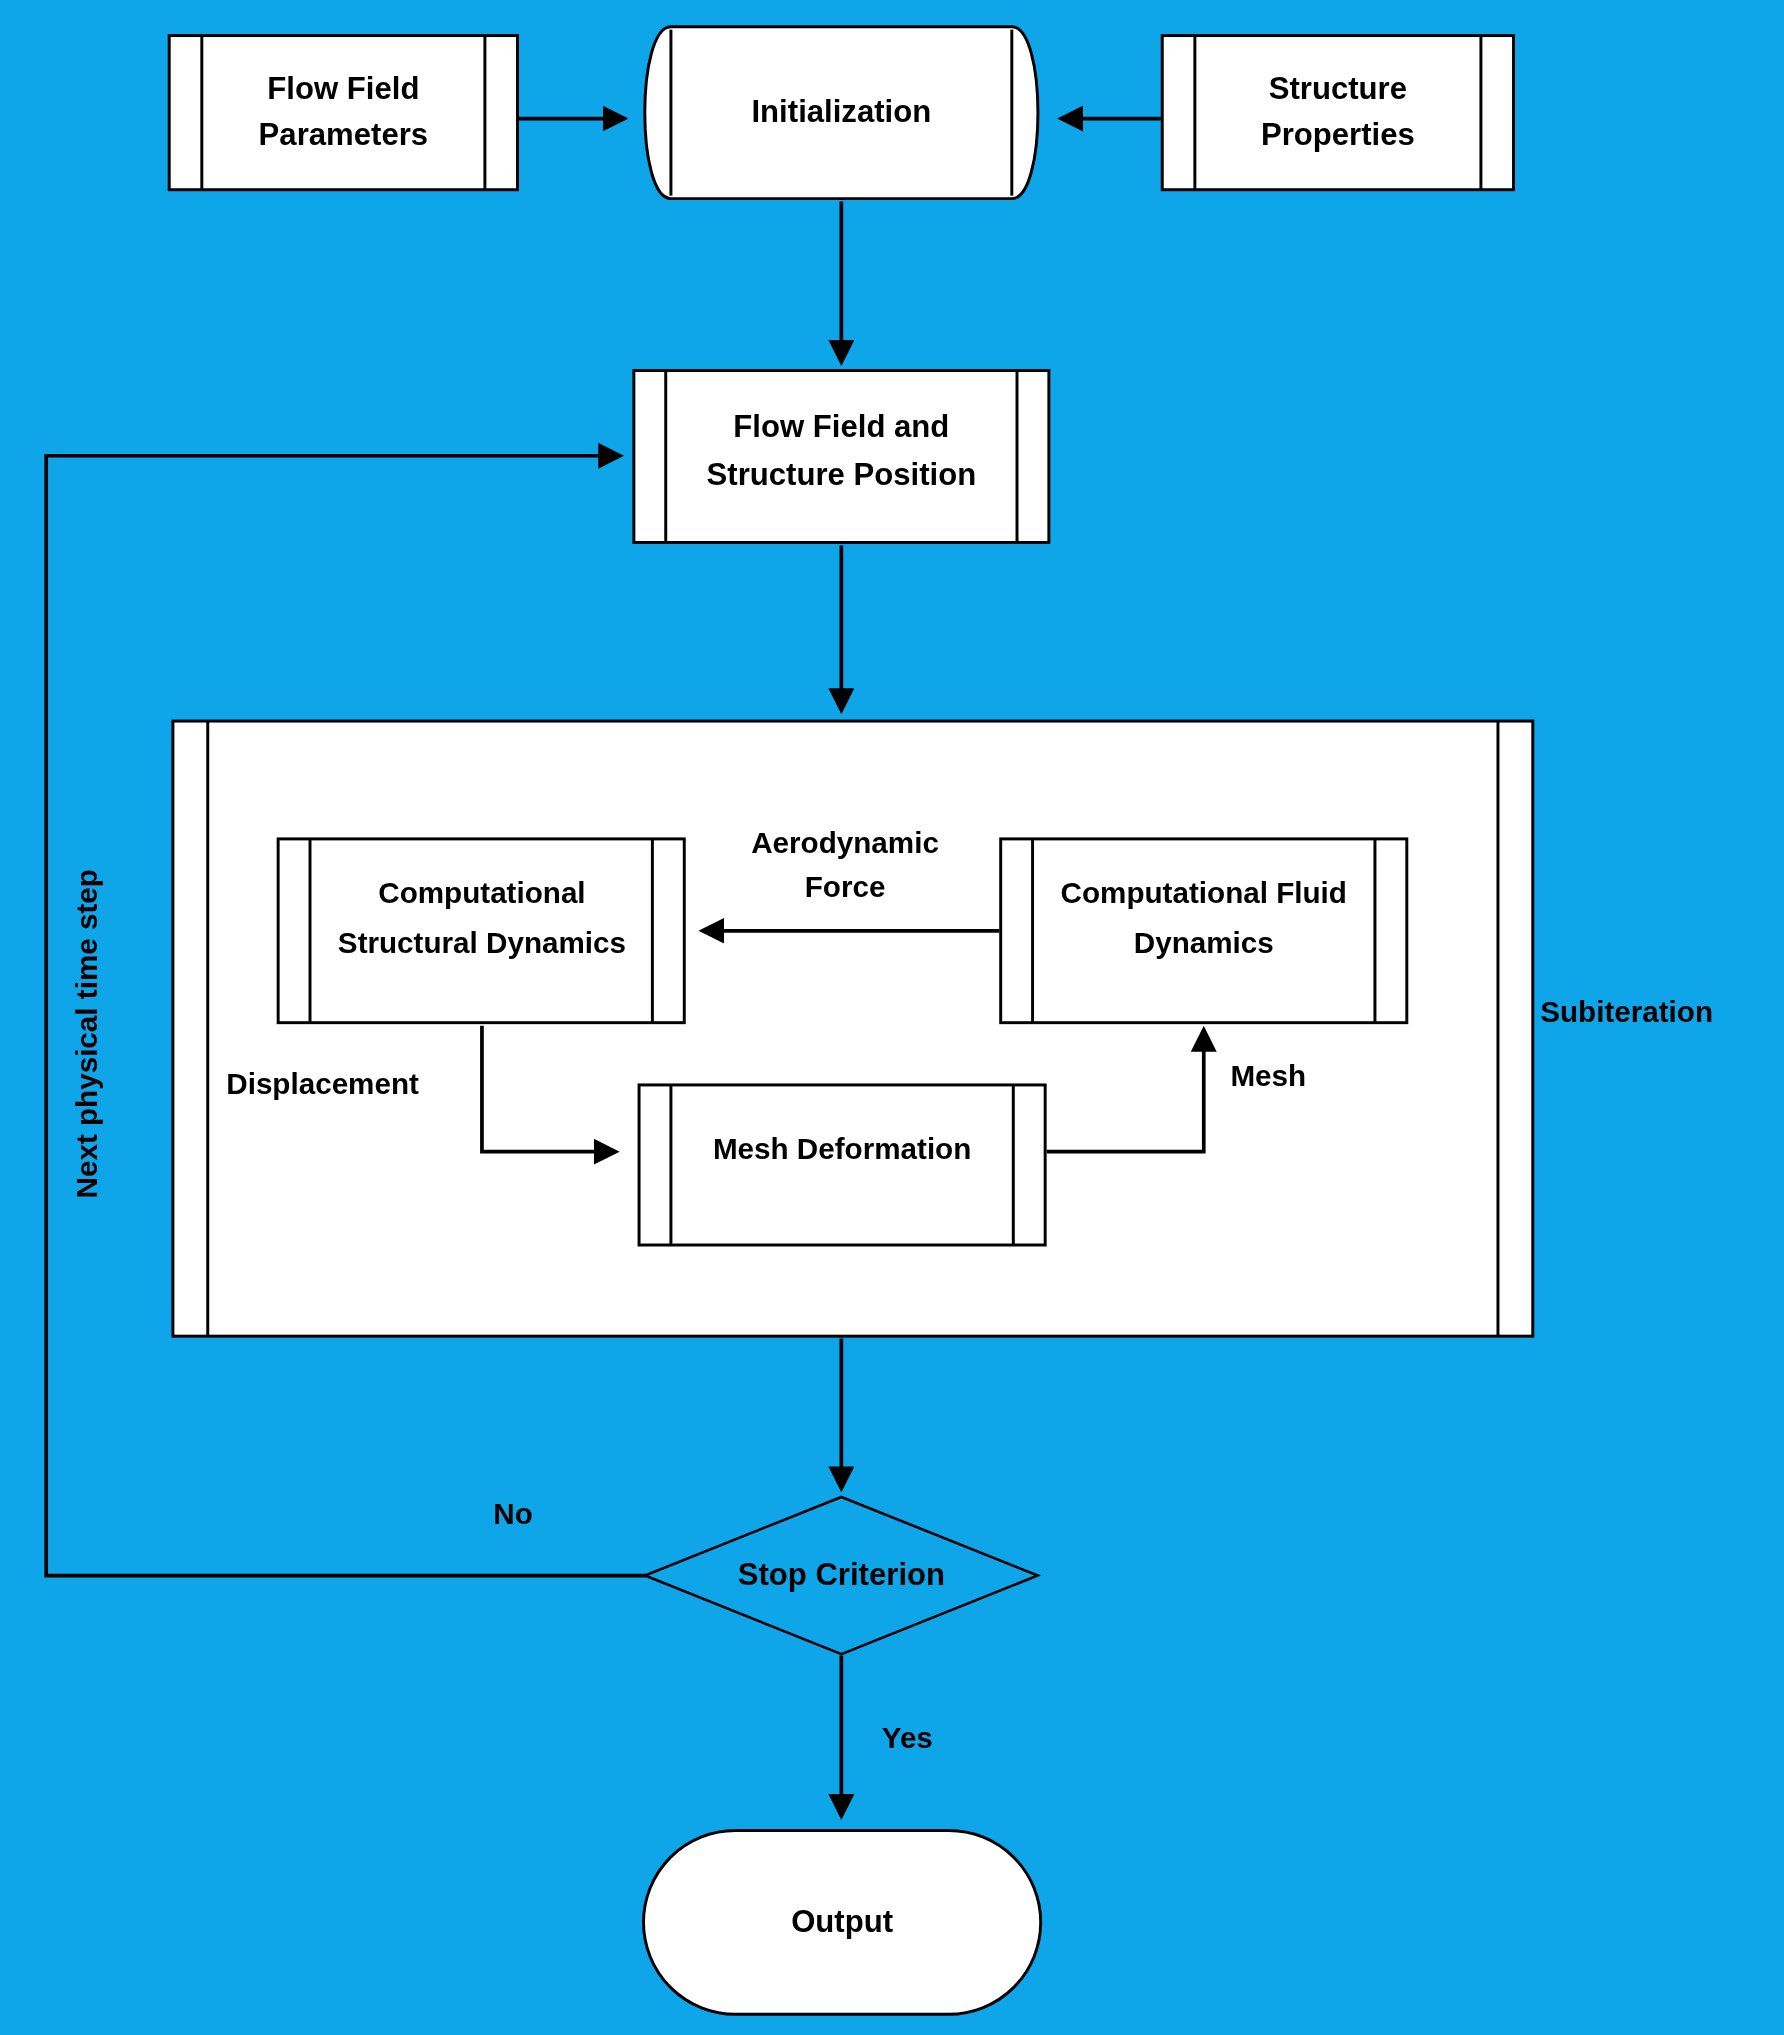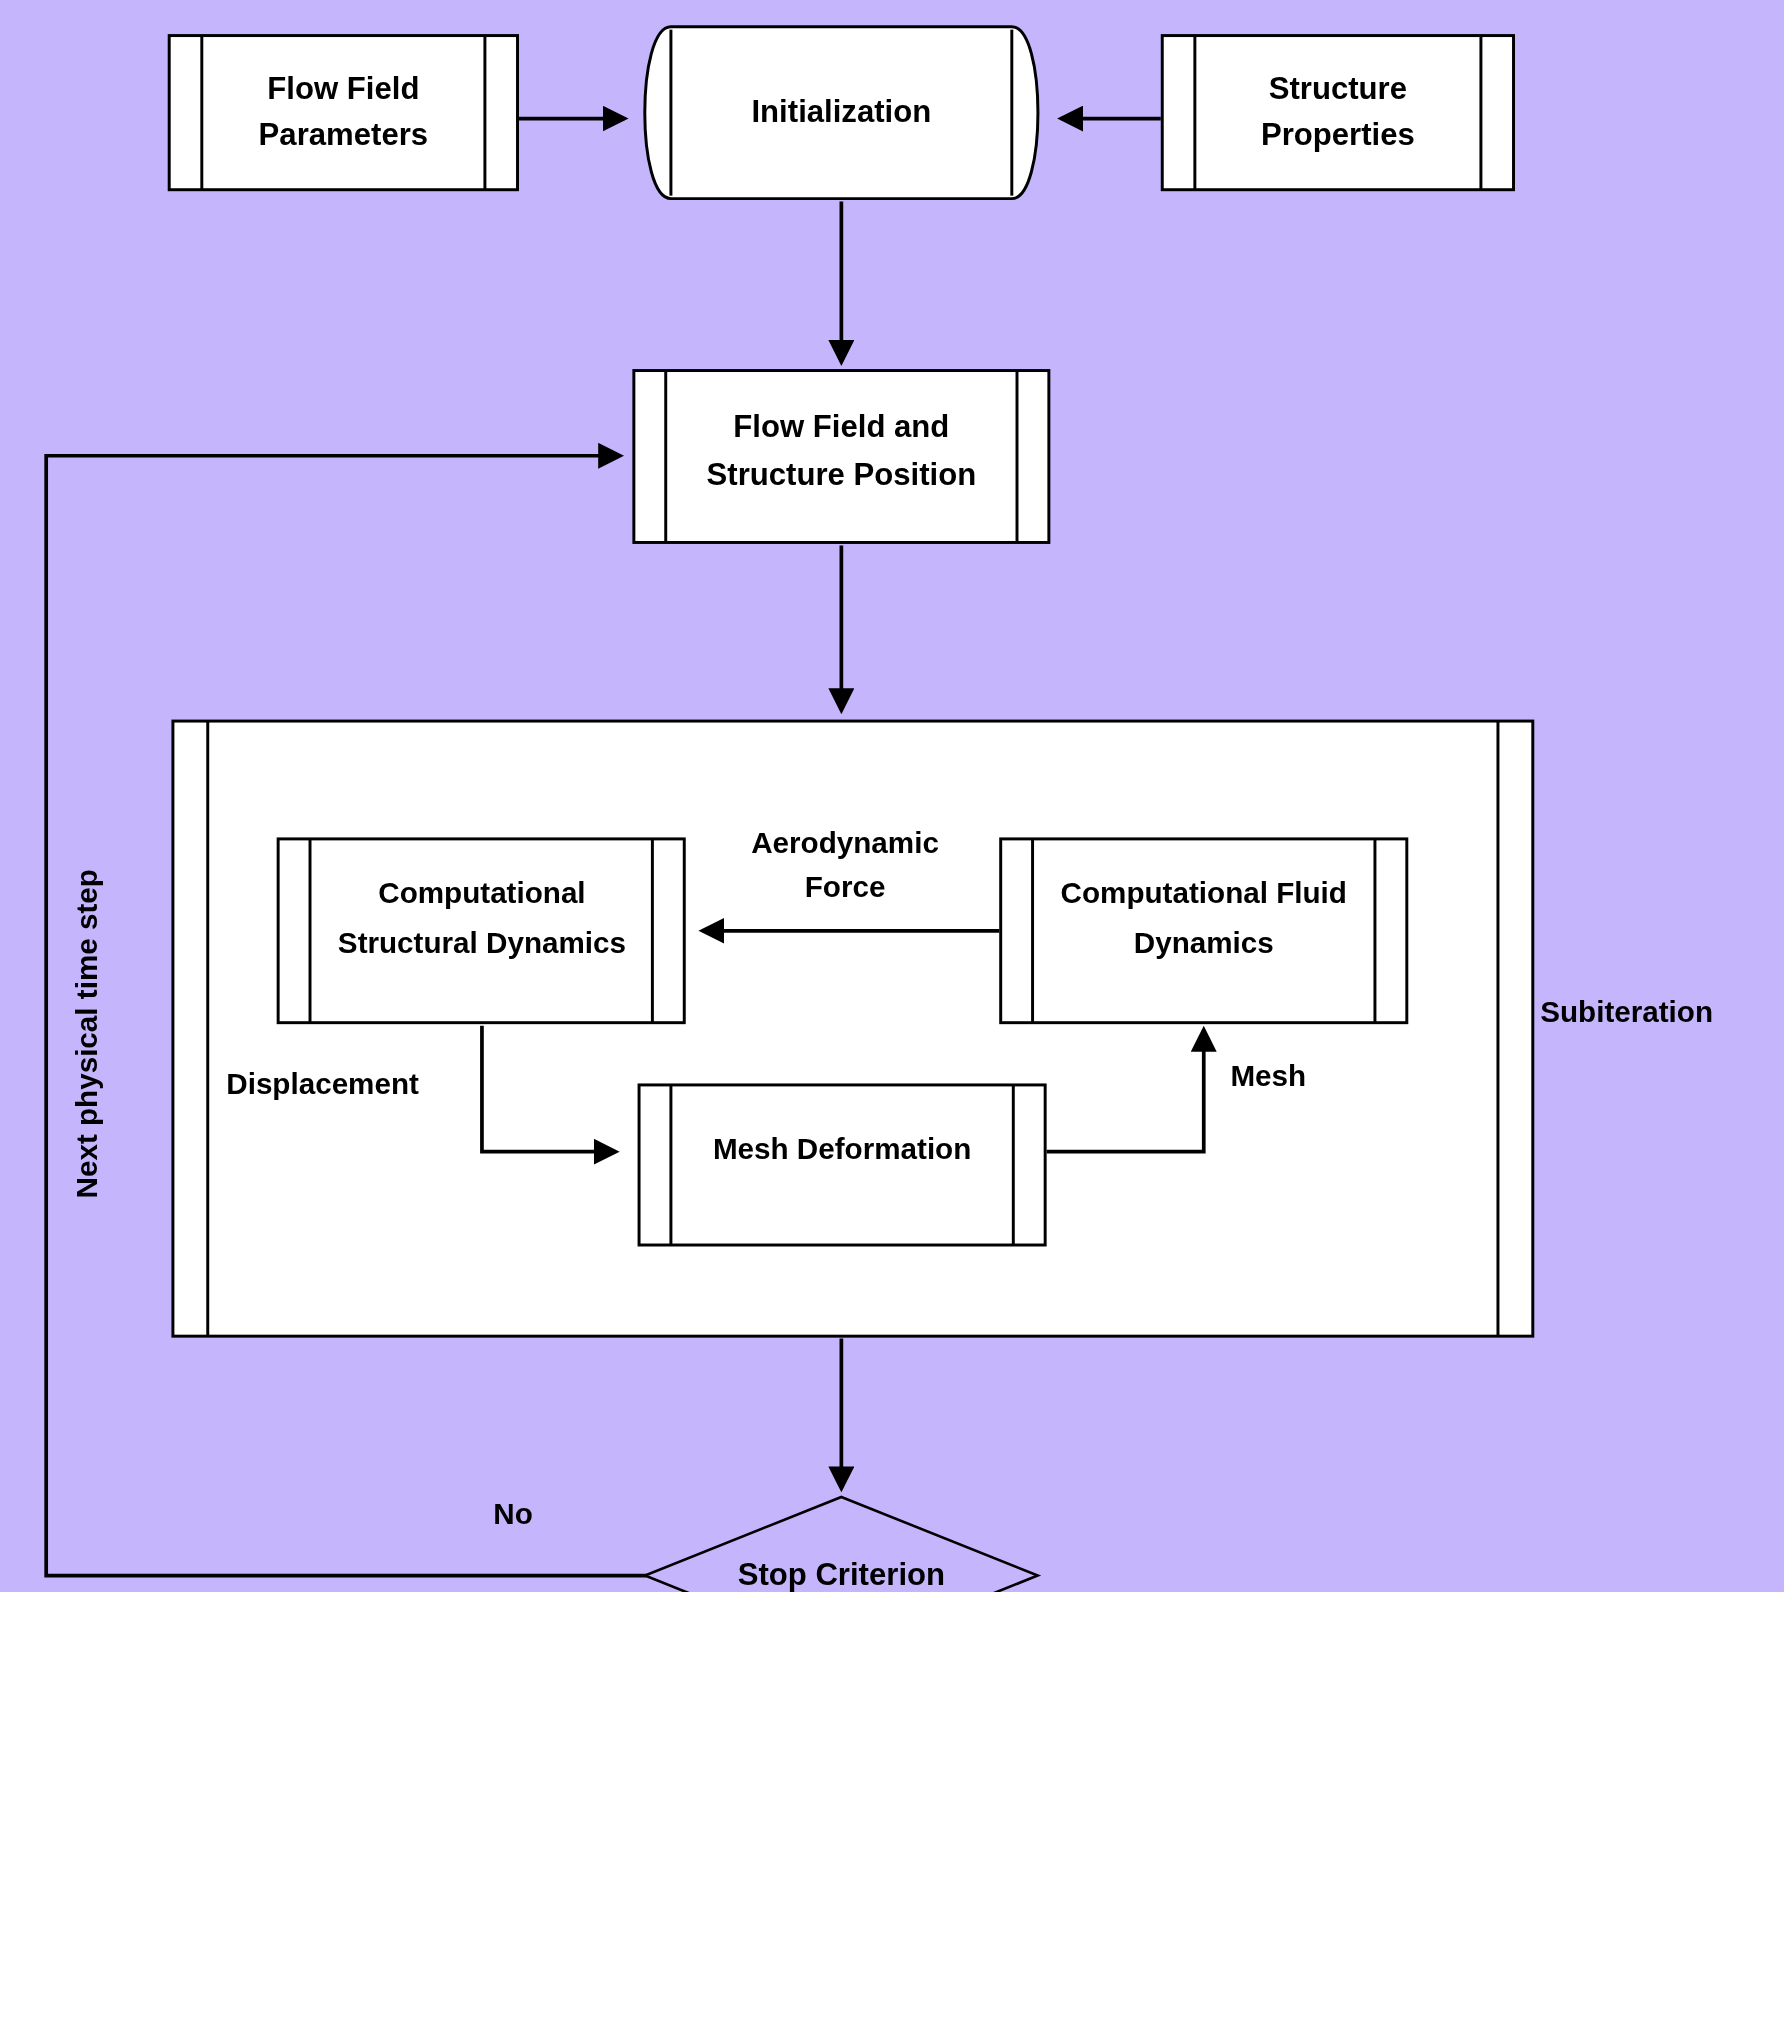--- a/index.html
+++ b/index.html
@@ -6,22 +6,22 @@
     margin: 0;
     padding: 0;
     background: #ffffff;
   }
   body {
     font-family: "Liberation Sans", sans-serif;
   }
   #diagram-root {
     position: relative;
     width: 1785px;
-    height: 1592px;
-    background: #c4b5fd;
+    height: 2035px;
+    background: #0ea5e9;
     overflow: hidden;
   }
   svg.flow-svg {
     position: absolute;
     top: 0;
     left: 0;
     width: 1785px;
     height: 2035px;
     display: block;
   }

